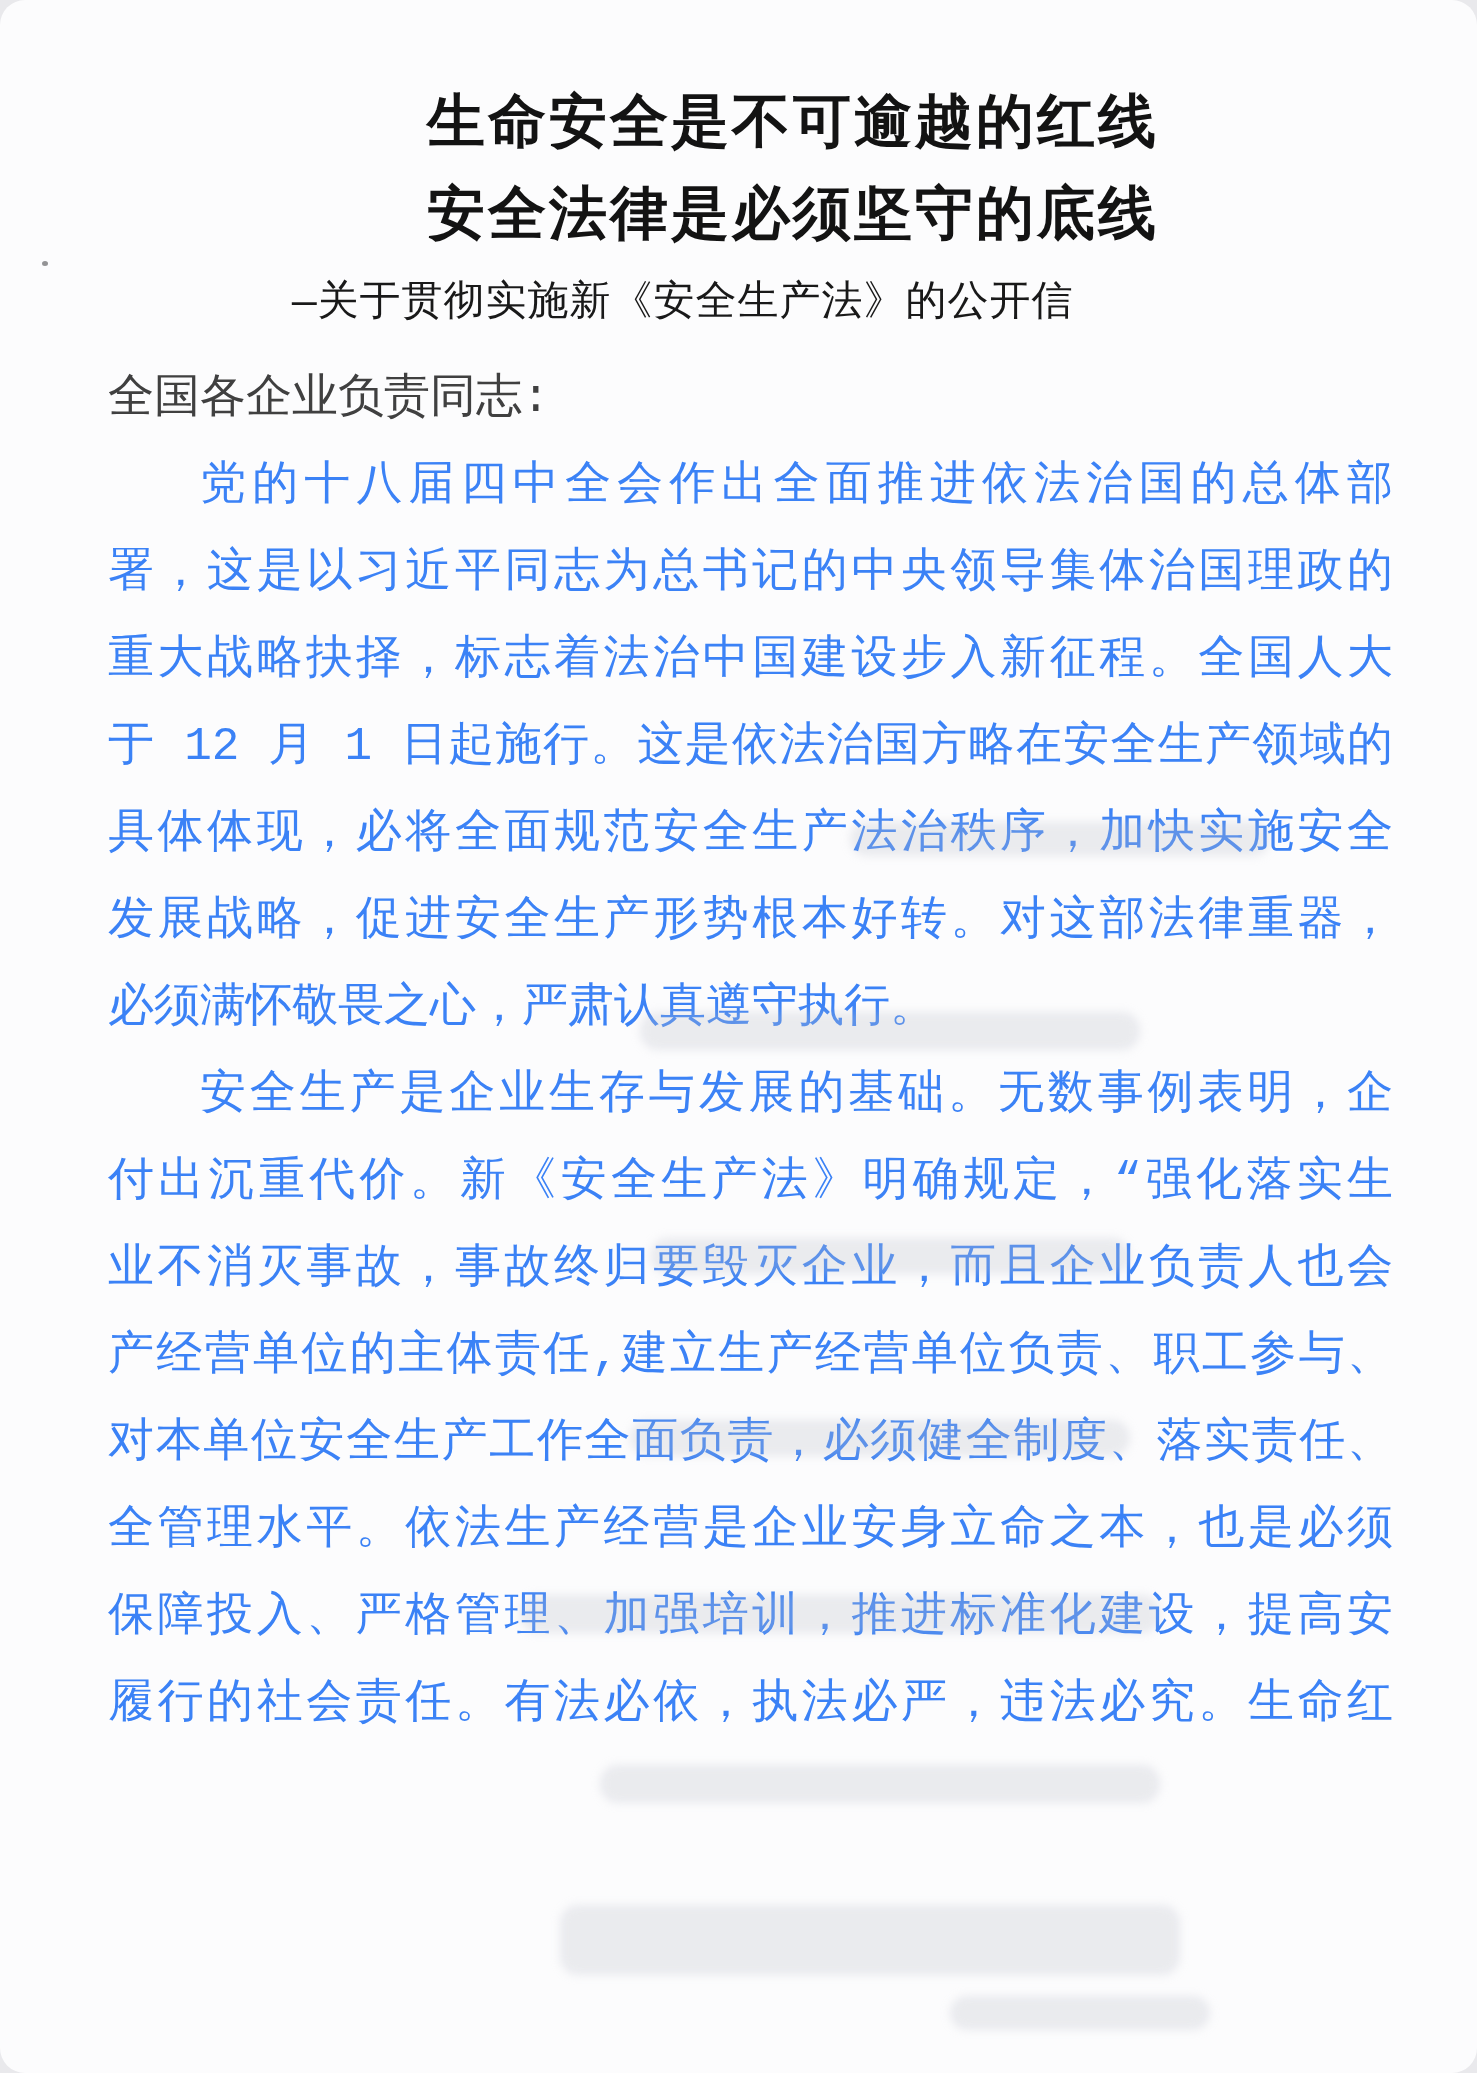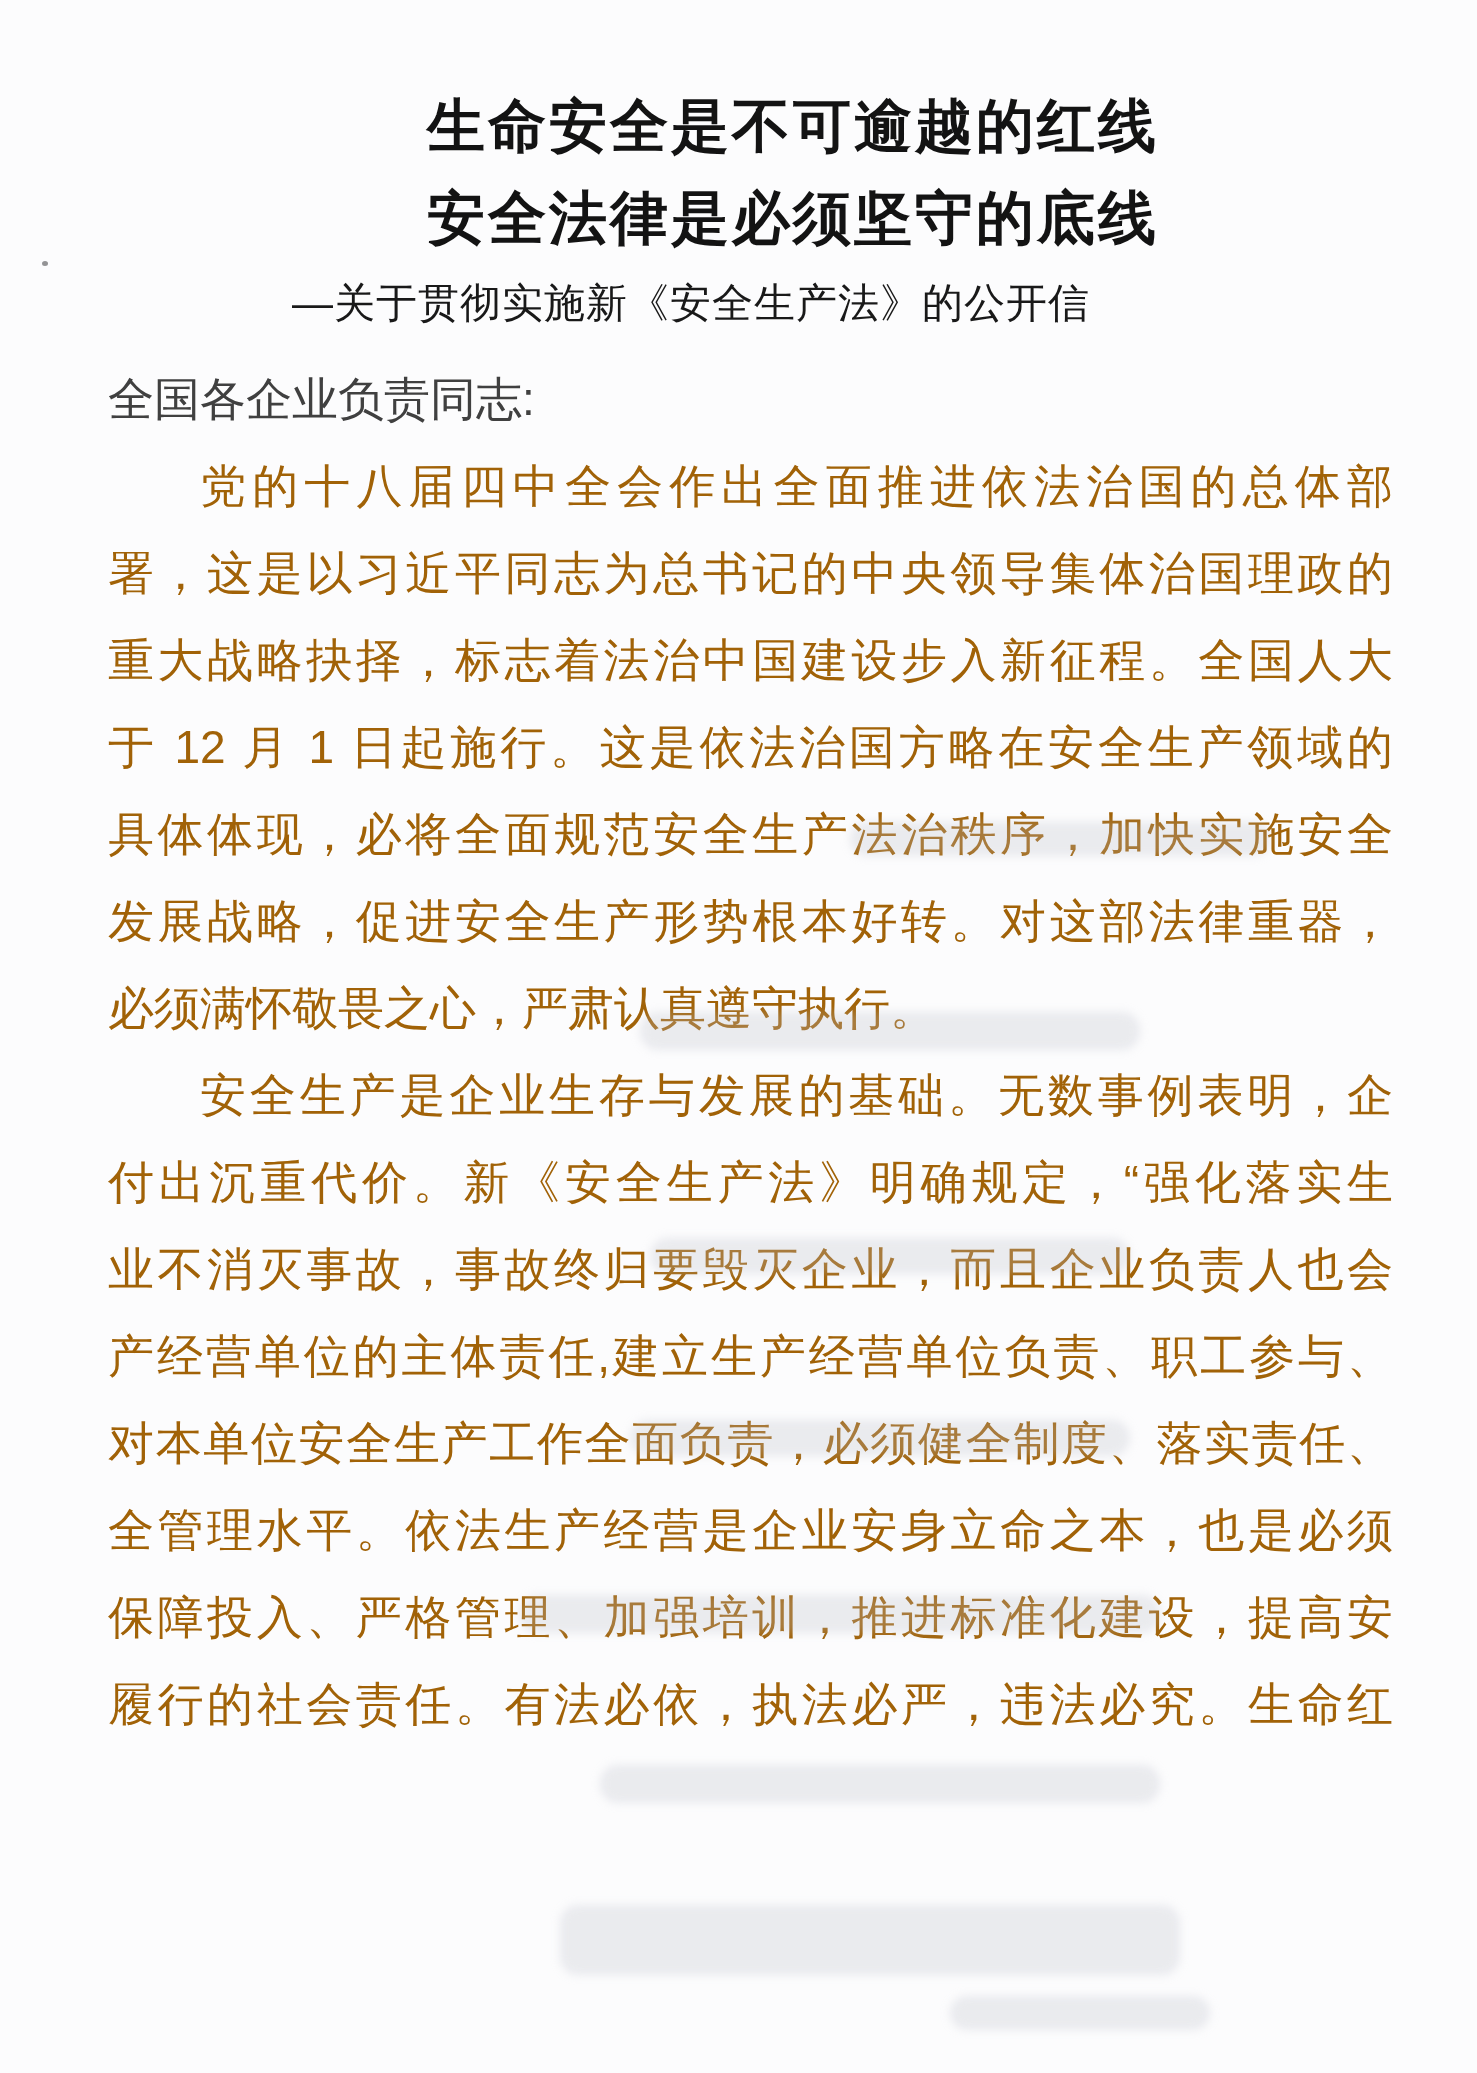--- a/index.html
+++ b/index.html
@@ -7,22 +7,23 @@
     padding: 0;
     background: #e9e9ec;
   }
   .page {
     position: relative;
     width: 1477px;
     height: 2073px;
     margin: 0 auto;
     background: #fcfcfd;
     overflow: hidden;
-    font-family: Liberation Sans, sans-serif;
+    font-family: Liberation Mono, monospace;
     color: #1b1b1b;
+    border-radius: 25px;
   }
 
   
   .title-line {
     position: absolute;
     left: 427px;
     font-size: 58px;
     line-height: 1;
     font-weight: 700;
     letter-spacing: 3px;
@@ -50,21 +51,21 @@
     top: 356px;
     width: 1285px;
     font-size: 46px;
   }
   .text-line {
     height: 87px;
     line-height: 87px;
     text-align: justify;
     text-align-last: justify;
     white-space: nowrap;
-    color: #a16207;
+    color: #3b82f6;
   }
   .text-line.indent { padding-left: 92px; }
   .text-line.no-just { text-align-last: left; }
   .salutation-line {
     height: 87px;
     line-height: 87px;
     color: #404040;
   }
 
   

